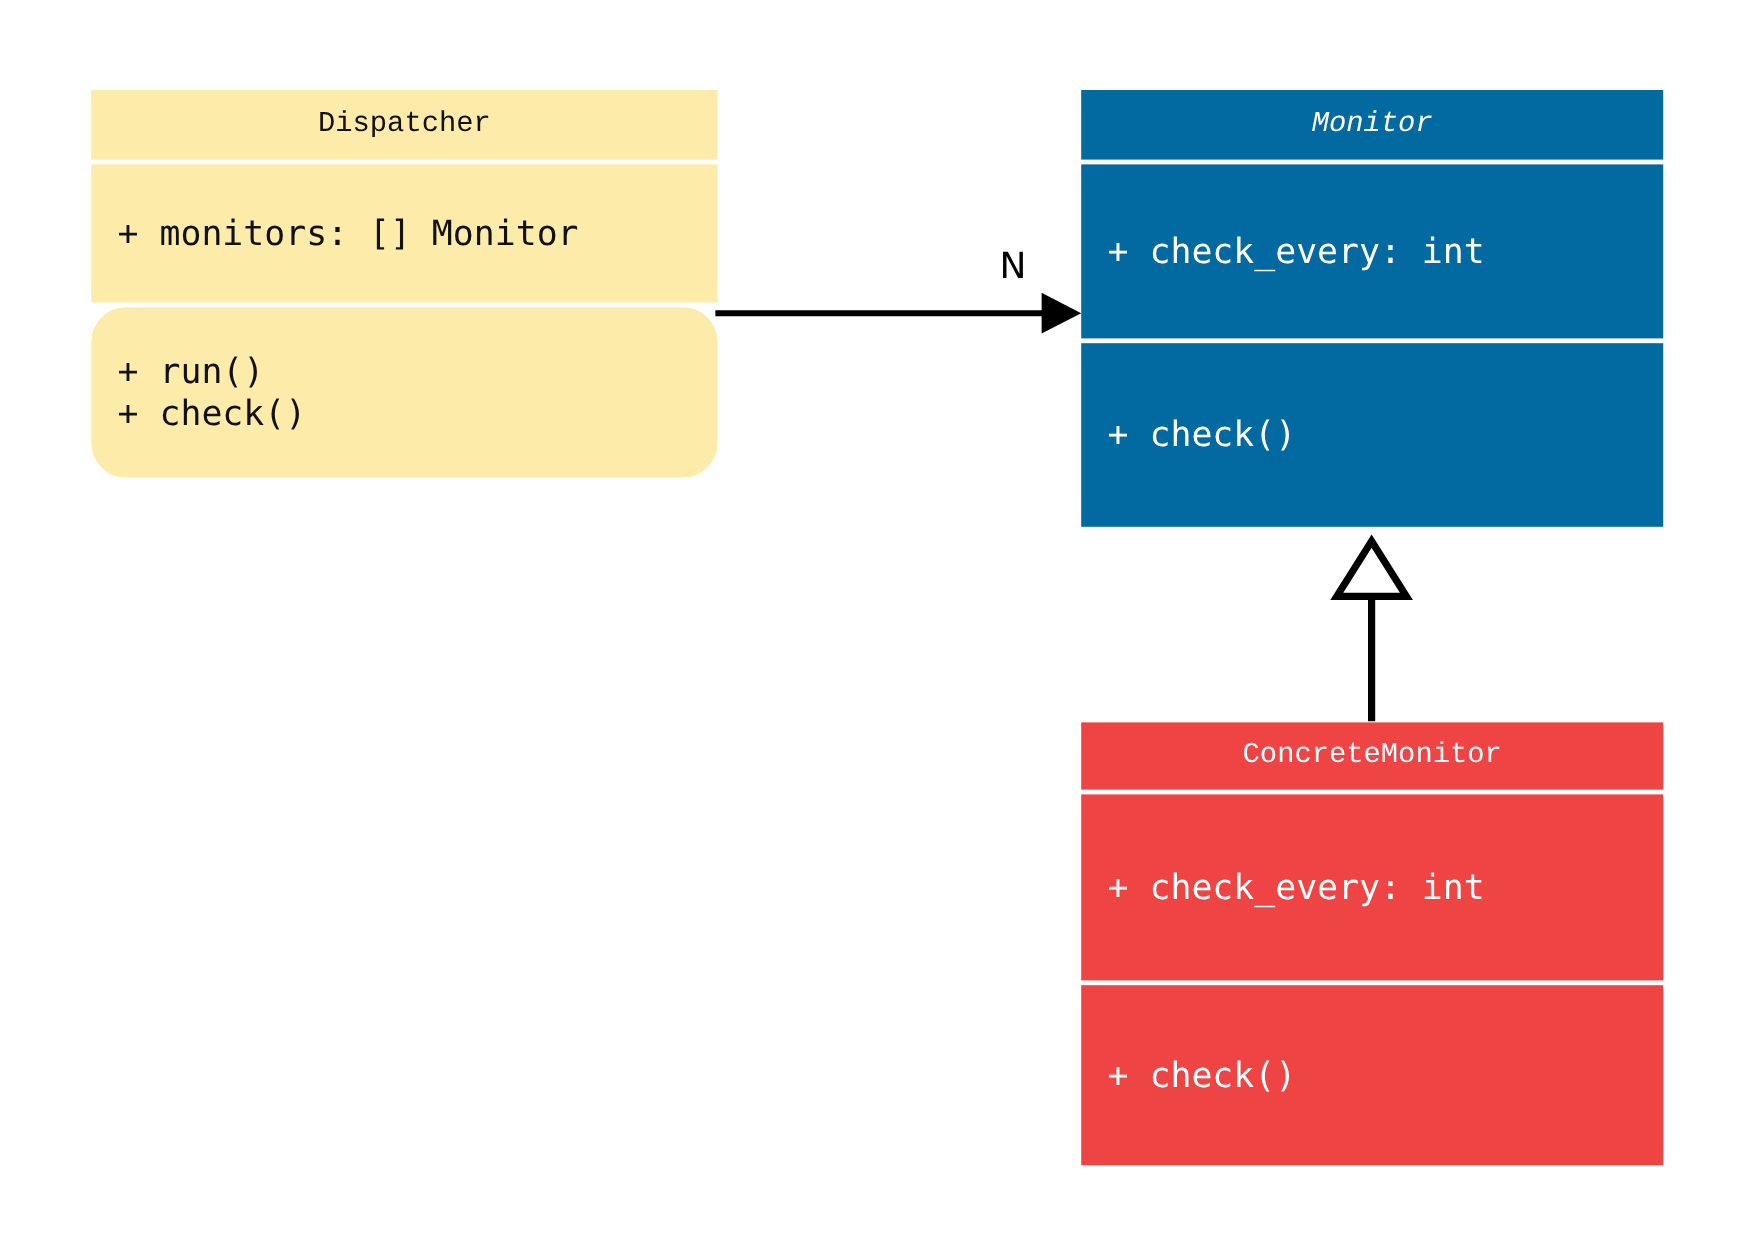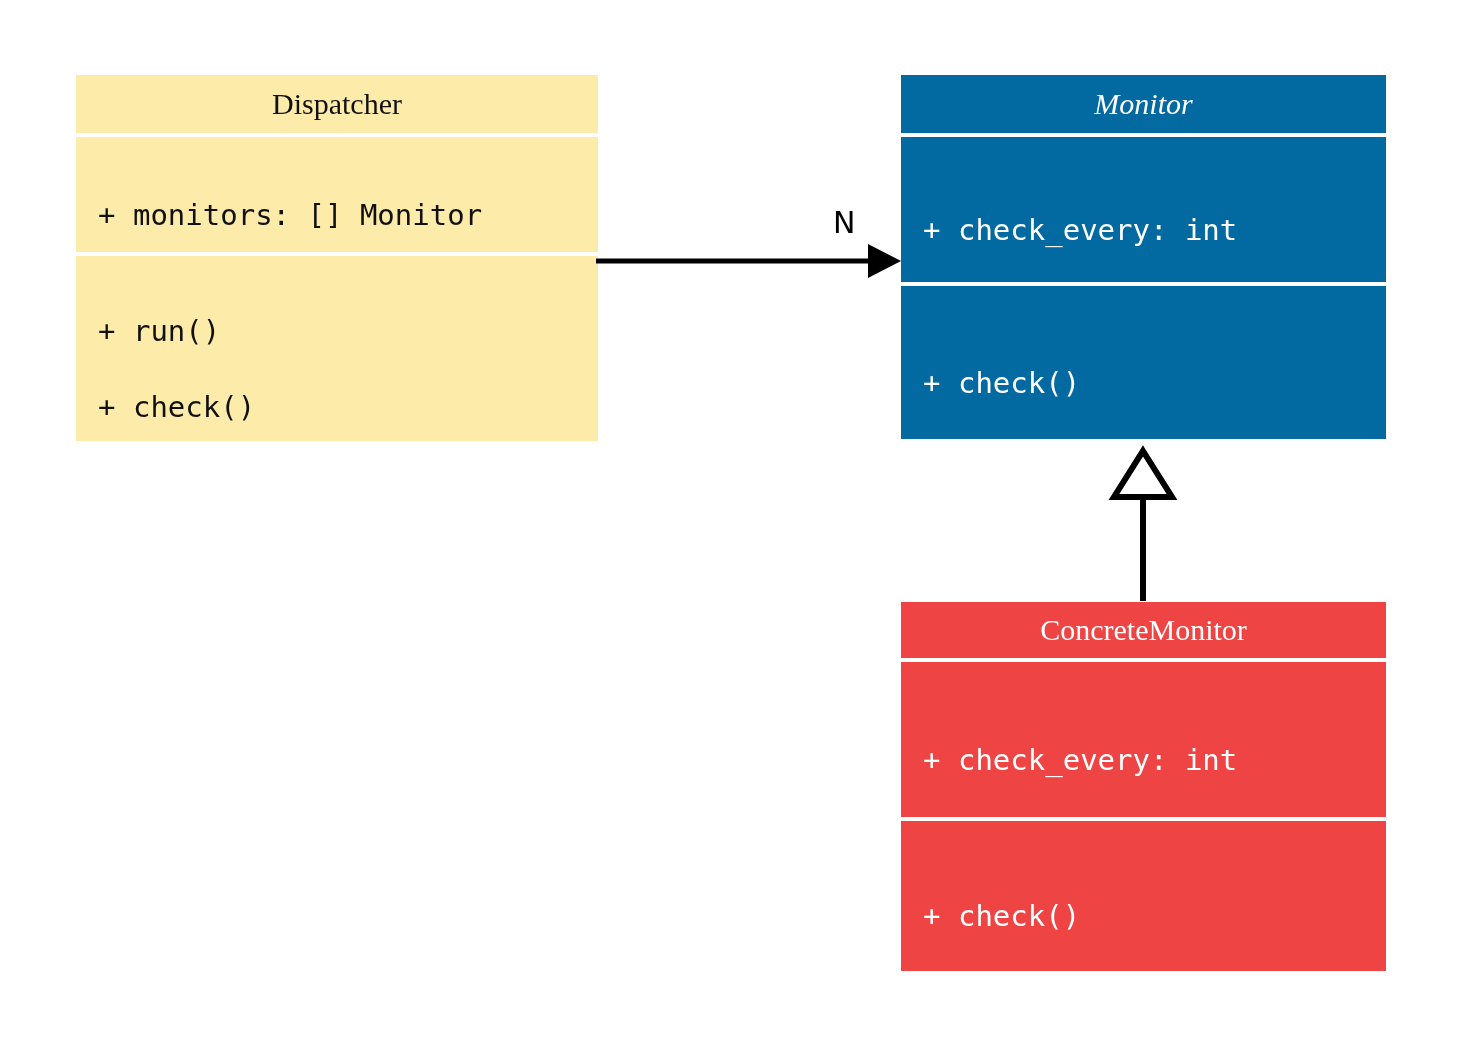--- a/index.html
+++ b/index.html
@@ -31,36 +31,35 @@
     box-sizing: border-box;
     display: flex;
     flex-direction: column;
     justify-content: center;
   }
   .compartment.header {
     align-items: center;
     justify-content: center;
   }
   .class-title {
-    font-family: Liberation Serif, serif;
-    font-size: 30px;
+    font-family: Liberation Mono, monospace;
+    font-size: 24px;
     line-height: 1.0;
     letter-spacing: 0px;
     white-space: pre;
   }
   .class-title.abstract {
     font-style: italic;
   }
   .member {
     font-family: "DejaVu Sans Mono", "Liberation Mono", monospace;
     font-size: 29px;
     line-height: 35px;
     white-space: pre;
     padding-left: 22px;
-    margin-top: 41px;
   }
 
   
   .theme-yellow .compartment { background: #fdeca9; }
   .theme-yellow .class-title,
   .theme-yellow .member { color: #111111; }
 
   .theme-blue .compartment { background: #0369a1; }
   .theme-blue .class-title,
   .theme-blue .member { color: #ffffff; }
@@ -91,21 +90,21 @@
   <div class="uml-class theme-yellow" style="left:76px; top:75px; width:522px; height:370px;">
 
     <div class="compartment header" style="height:58px;">
       <span class="class-title">Dispatcher</span>
     </div>
 
     <div class="compartment attributes" style="height:115px;">
       <span class="member">+ monitors: [] Monitor</span>
     </div>
 
-    <div class="compartment methods" style="height:185px;">
+    <div class="compartment methods" style="height:142px;border-radius:29px;">
       <span class="member">+ run()</span>
       <span class="member">+ check()</span>
     </div>
   </div>
 
   <div class="uml-class theme-blue" style="left:901px; top:75px; width:485px; height:368px;">
 
     <div class="compartment header" style="height:58px;">
       <span class="class-title abstract">Monitor</span>
     </div>

